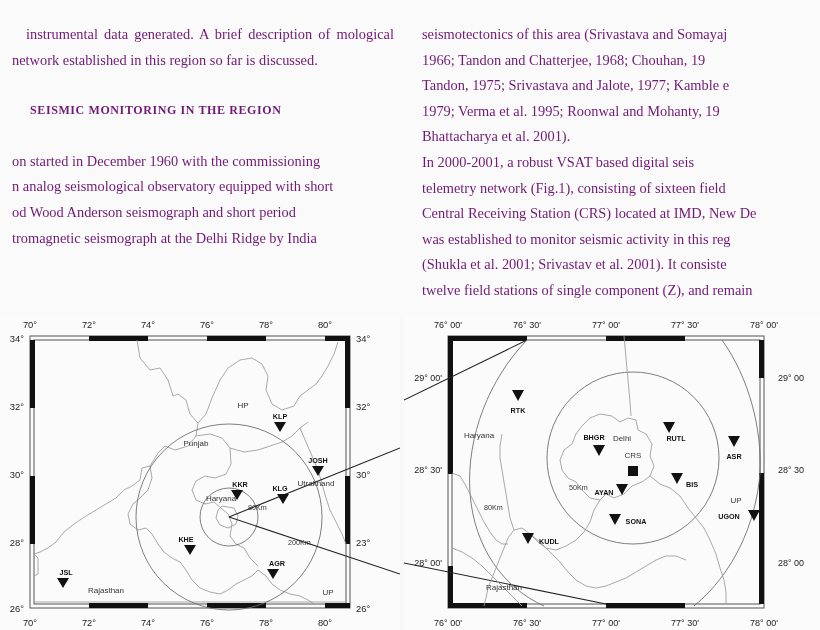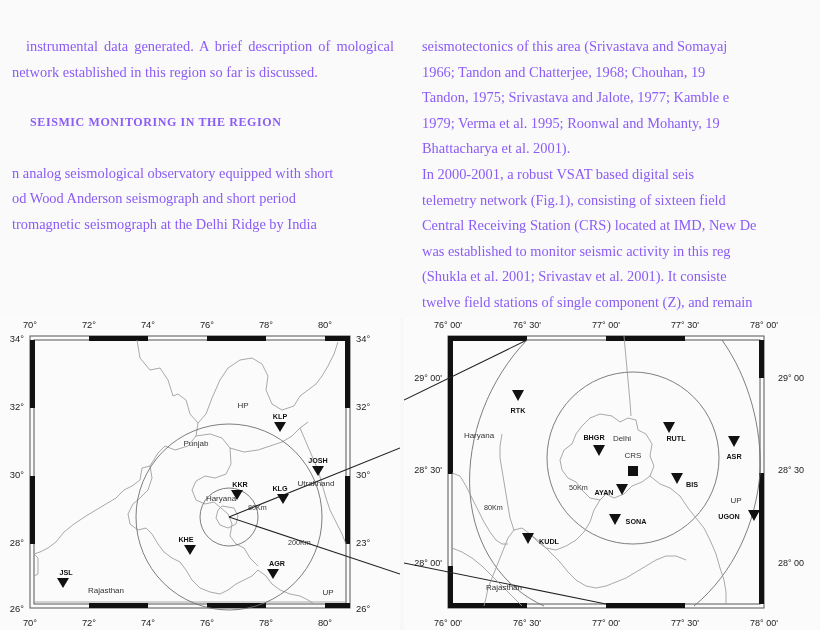--- a/index.html
+++ b/index.html
@@ -12,24 +12,24 @@
     position:relative;
   }
   .page{position:absolute;inset:0;background:#f8f8f8;}
 
   
   .textwrap{
     position:absolute;left:0;top:0;width:820px;height:318px;
     background:#fafafa;
   }
   .col{
-    position:absolute;top:34px;
+    position:absolute;top:22px;
     font-size:14.4px;line-height:25.6px;
     text-align:justify;
-    color:#8b5cf6;
+    color:#701a75;
   }
   .col-left{left:12px;width:382px;}
   .col-right{left:422px;width:420px;}
   .col p{margin:0;}
   .indent{text-indent:14px;}
   .gap{height:25px;}
   .heading{
     font-weight:bold;font-size:12px;letter-spacing:.6px;
     margin:0;padding-left:18px;
     font-family:"Liberation Serif", serif;
@@ -60,20 +60,21 @@
 
 <div class="page">
 
   <div class="textwrap">
 
     <div class="col col-left">
       <p class="indent">instrumental data generated. A brief description of mological network established in this region so far is discussed.</p>
       <div class="gap"></div>
       <p class="heading">SEISMIC MONITORING IN THE REGION</p>
       <div class="gap"></div>
+      <span class="nowrap">on started in December 1960 with the commissioning</span>
       <span class="nowrap">n analog seismological observatory equipped with short</span>
       <span class="nowrap">od Wood Anderson seismograph and short period</span>
       <span class="nowrap">tromagnetic seismograph at the Delhi Ridge by India</span>
     </div>
 
     <div class="col col-right">
       <span class="nowrap">seismotectonics of this area (Srivastava and Somayaj</span>
       <span class="nowrap">1966; Tandon and Chatterjee, 1968; Chouhan, 19</span>
       <span class="nowrap">Tandon, 1975; Srivastava and Jalote, 1977; Kamble e</span>
       <span class="nowrap">1979; Verma et al. 1995; Roonwal and Mohanty, 19</span>

